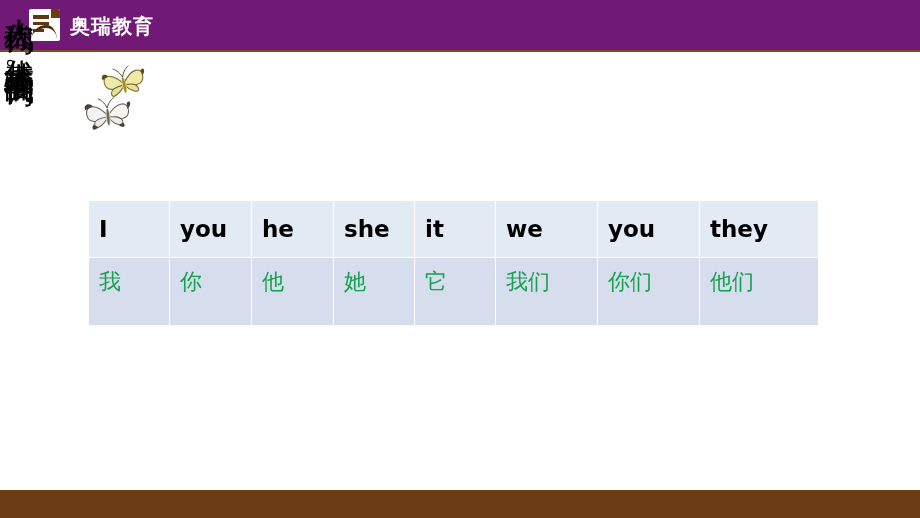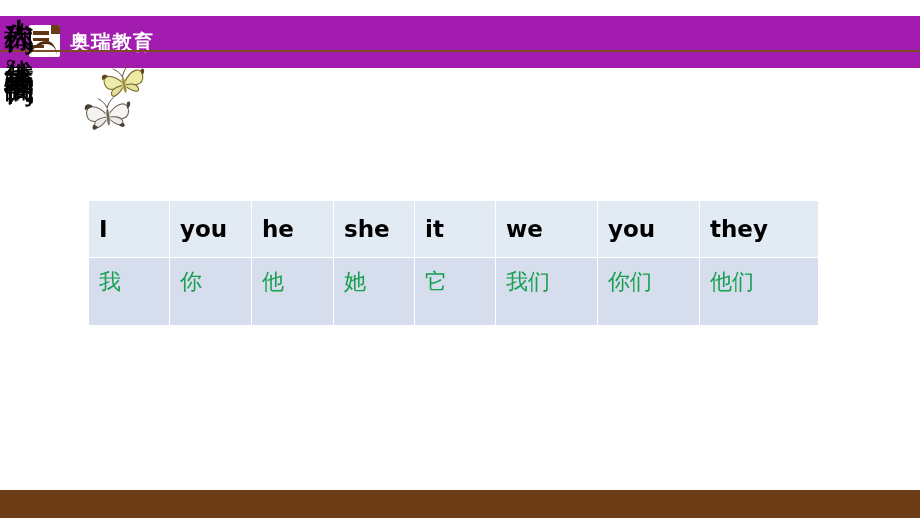--- a/index.html
+++ b/index.html
@@ -23,24 +23,24 @@
     width: 920px;
     height: 518px;
     background: #ffffff;
     overflow: hidden;
   }
 
   
   .top-bar {
     position: absolute;
     left: 0;
-    top: 16px;
+    top: 0;
     width: 920px;
     height: 52px;
-    background: #a21caf;
+    background: #701a75;
   }
   .top-bar-shade {
     position: absolute;
     left: 0;
     top: 50px;
     width: 920px;
     height: 2px;
     background: #7d4a21;
   }
 

